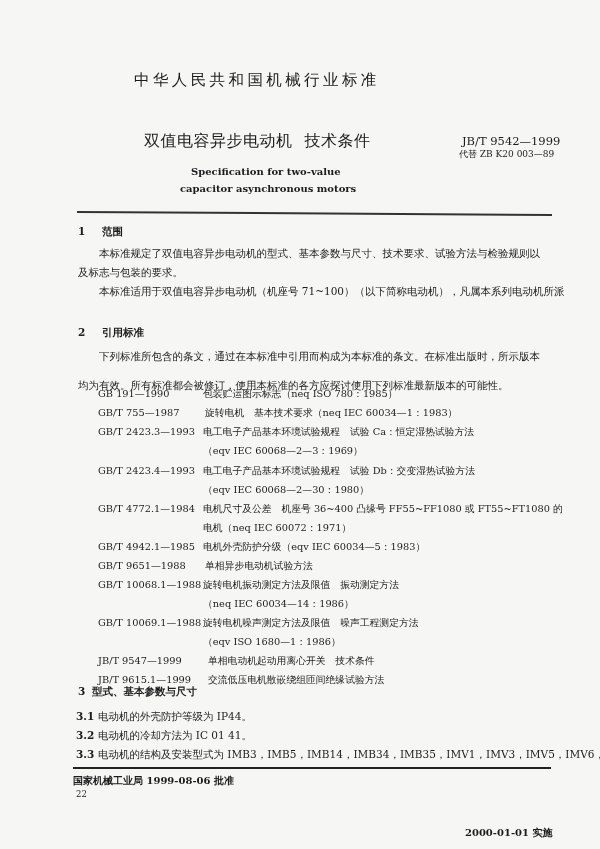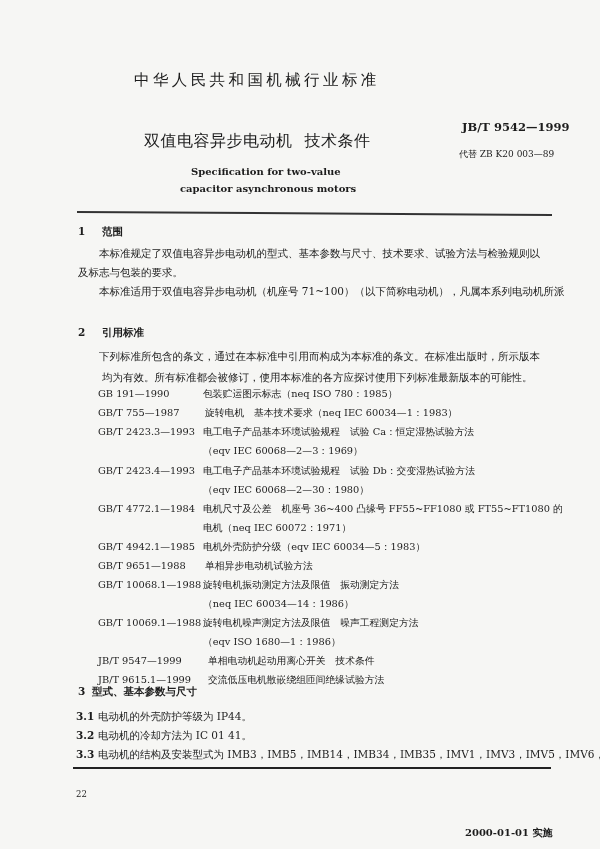--- a/index.html
+++ b/index.html
@@ -3,21 +3,21 @@
 <meta charset="utf-8">
 <style>
   html, body { margin: 0; padding: 0; }
   body {
     width: 600px; height: 849px; background: #f6f6f4; position: relative; overflow: hidden;
     font-family: "DejaVu Serif", "Liberation Serif", serif; color: #1c1c1c;
   }
   .page { position: absolute; left: 0; top: 0; width: 600px; height: 849px; }
   .abs { position: absolute; white-space: nowrap; }
   .header-org { left: 134px; top: 70px; font-family: "DejaVu Sans", sans-serif; font-weight: normal; font-size: 15.5px; letter-spacing: 3.4px; }
-  .doc-number { left: 462px; top: 120px; font-weight: bold; font-size: 11.5px; }
+  .doc-number { left: 462px; top: 134px; font-weight: normal; font-size: 11.5px; }
   .title-cn { left: 144px; top: 131px; font-family: "DejaVu Sans", sans-serif; font-size: 16px; font-weight: 500; letter-spacing: 0.5px; }
   .title-cn .gap { display: inline-block; width: 12px; }
   .replaces { left: 459px; top: 148px; font-size: 9px; }
   .title-en1 { left: 191px; top: 166px; font-weight: bold; font-size: 10px; }
   .title-en2 { left: 180px; top: 183px; font-weight: bold; font-size: 10px; }
   .rule-top { left: 77px; top: 211px; width: 475px; height: 1.5px; background: #333; transform: rotate(0.35deg); transform-origin: left; }
   .sec-head { font-weight: bold; font-size: 10.5px; }
   .sec-num { display: inline-block; width: 24px; }
   .para { font-size: 10.5px; line-height: 18px; }
   .ref-row { font-size: 9.8px; }
@@ -49,21 +49,21 @@
     <span class="sec-num">1</span><span>范围</span>
   </div>
   <div class="abs para" style="left:99px; top:244px;">本标准规定了双值电容异步电动机的型式、基本参数与尺寸、技术要求、试验方法与检验规则以</div>
   <div class="abs para" style="left:78px; top:263px;">及标志与包装的要求。</div>
   <div class="abs para" style="left:99px; top:282px;">本标准适用于双值电容异步电动机（机座号  71~100）（以下简称电动机），凡属本系列电动机所派</div>
 
   <div class="abs sec-head" style="left:78px; top:326px;">
     <span class="sec-num">2</span><span>引用标准</span>
   </div>
   <div class="abs para" style="left:99px; top:347px;">下列标准所包含的条文，通过在本标准中引用而构成为本标准的条文。在标准出版时，所示版本</div>
-  <div class="abs para" style="left:78px; top:368px;margin-left:24px;">均为有效。所有标准都会被修订，使用本标准的各方应探讨使用下列标准最新版本的可能性。</div>
+  <div class="abs para" style="left:78px; top:376px;">均为有效。所有标准都会被修订，使用本标准的各方应探讨使用下列标准最新版本的可能性。</div>
 
   <div class="abs" style="left:98px; top:385px; width:460px; height:300px;">
     <div class="abs ref-row" style="top:3px; left:0; width:460px;">
       <span class="ref-code">GB 191—1990</span>
       <span class="ref-title">包装贮运图示标志（neq ISO 780：1985）</span>
     </div>
     <div class="abs ref-row" style="top:22px; left:0; width:460px;">
       <span class="ref-code">GB/T 755—1987</span>
       <span class="ref-title" style="left:107px;">旋转电机　基本技术要求（neq IEC 60034—1：1983）</span>
     </div>
@@ -127,16 +127,17 @@
     <span class="sub-num">3.1</span><span>电动机的外壳防护等级为 IP44。</span>
   </div>
   <div class="abs para" style="left:76px; top:726px;">
     <span class="sub-num">3.2</span><span>电动机的冷却方法为 IC 01 41。</span>
   </div>
   <div class="abs para" style="left:76px; top:745px;">
     <span class="sub-num">3.3</span><span>电动机的结构及安装型式为 IMB3，IMB5，IMB14，IMB34，IMB35，IMV1，IMV3，IMV5，IMV6，</span>
   </div>
 
   <div class="abs rule-bottom"></div>
+  <div class="abs footer-left">国家机械工业局  1999-08-06  批准</div>
   <div class="abs footer-right">2000-01-01  实施</div>
   <div class="abs page-num">22</div>
 
 </div>
 
 </body></html>

